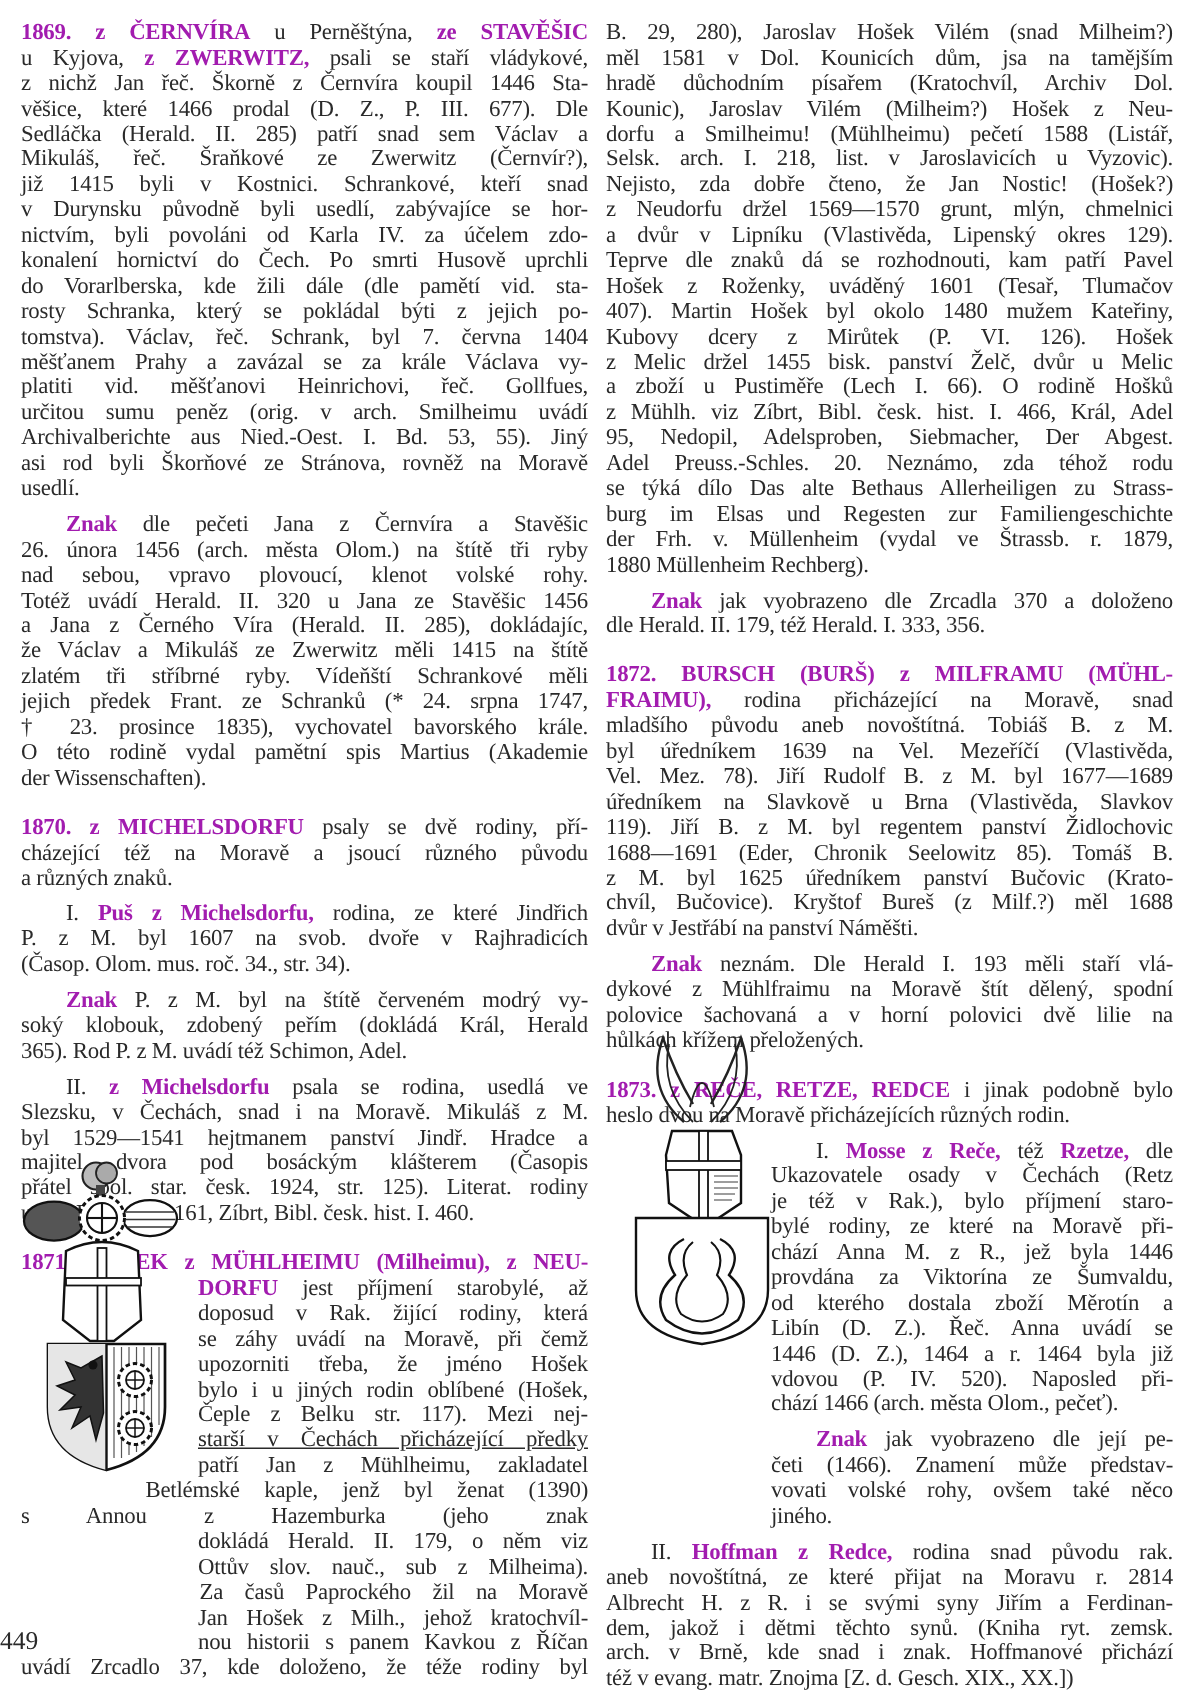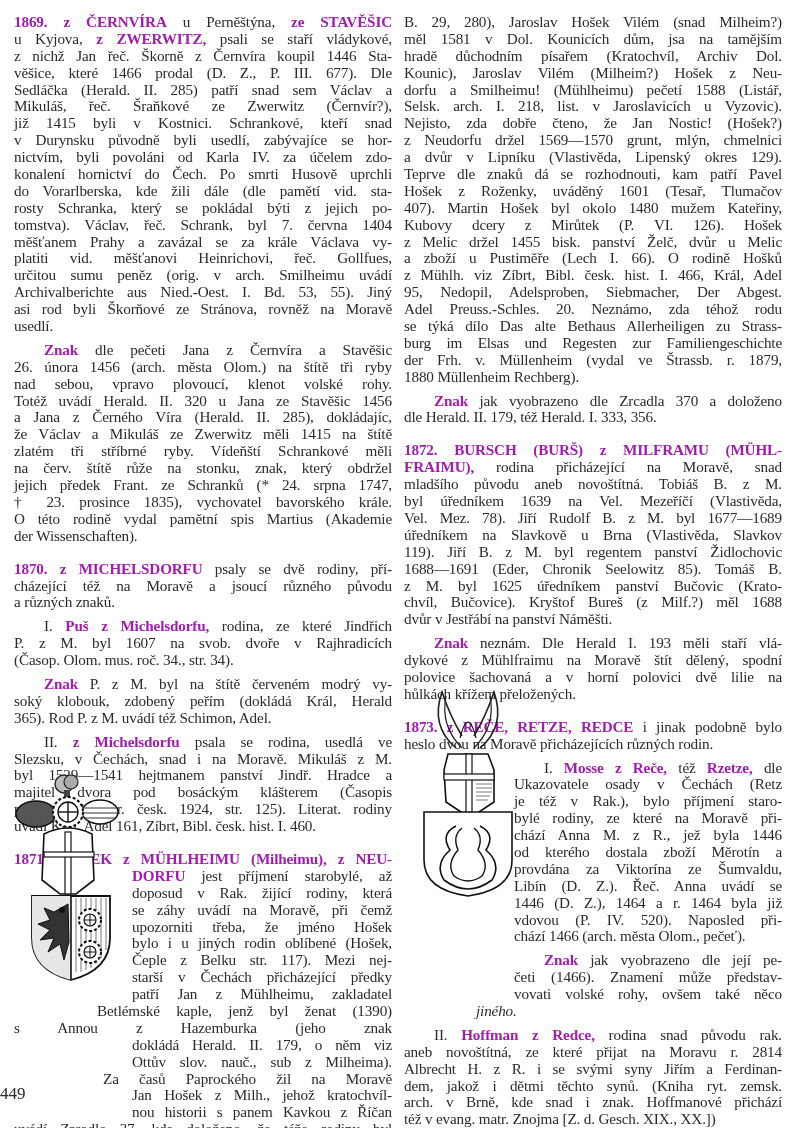--- a/index.html
+++ b/index.html
@@ -57,21 +57,20 @@
       </div>
       <span class="gap"></span>
       <div>
         <span class="ln indent"><b>Znak</b><span> dle pečeti Jana z Černvíra a Stavěšic</span></span>
         <span class="ln"><span>26. února 1456 (arch. města Olom.) na štítě tři ryby</span></span>
         <span class="ln"><span>nad sebou, vpravo plovoucí, klenot volské rohy.</span></span>
         <span class="ln"><span>Totéž uvádí Herald. II. 320 u Jana ze Stavěšic 1456</span></span>
         <span class="ln"><span>a Jana z Černého Víra (Herald. II. 285), dokládajíc,</span></span>
         <span class="ln"><span>že Václav a Mikuláš ze Zwerwitz měli 1415 na štítě</span></span>
         <span class="ln"><span>zlatém tři stříbrné ryby. Vídeňští Schrankové měli</span></span>
-        <span class="ln"><span>na červ. štítě růže na stonku, znak, který obdržel</span></span>
         <span class="ln"><span>jejich předek Frant. ze Schranků (* 24. srpna 1747,</span></span>
         <span class="ln"><span>† 23. prosince 1835), vychovatel bavorského krále.</span></span>
         <span class="ln"><span>O této rodině vydal pamětní spis Martius (Akademie</span></span>
         <span class="ln last"><span>der Wissenschaften).</span></span>
       </div>
       <span class="gap big"></span>
       <div>
         <span class="ln"><b>1870. z MICHELSDORFU</b><span> psaly se dvě rodiny, pří-</span></span>
         <span class="ln"><span>cházející též na Moravě a jsoucí různého původu</span></span>
         <span class="ln last"><span>a různých znaků.</span></span>
@@ -99,27 +98,27 @@
       </div>
       <span class="gap big"></span>
       <div>
         <span class="ln"><b>1871. HOŠEK z MÜHLHEIMU (Milheimu), z NEU-</b></span>
         <span class="ln" style="margin-left: 118px;"><b>DORFU</b><span> jest příjmení starobylé, až</span></span>
         <span class="ln" style="margin-left: 118px;"><span>doposud v Rak. žijící rodiny, která</span></span>
         <span class="ln" style="margin-left: 118px;"><span>se záhy uvádí na Moravě, při čemž</span></span>
         <span class="ln" style="margin-left: 118px;"><span>upozorniti třeba, že jméno Hošek</span></span>
         <span class="ln" style="margin-left: 118px;"><span>bylo i u jiných rodin oblíbené (Hošek,</span></span>
         <span class="ln" style="margin-left: 118px;"><span>Čeple z Belku str. 117). Mezi nej-</span></span>
-        <span class="ln" style="margin-left: 118px;"><span>starší v Čechách přicházející předky</span></span>
+        <span class="ln" style="margin-left: 118px; text-decoration: underline;"><span>starší v Čechách přicházející předky</span></span>
         <span class="ln" style="margin-left: 118px;"><span>patří Jan z Mühlheimu, zakladatel</span></span>
         <span class="ln" style="margin-left: 83px;"><span>Betlémské kaple, jenž byl ženat (1390)</span></span>
         <span class="ln" style=""><span>s Annou z Hazemburka (jeho znak</span></span>
         <span class="ln" style="margin-left: 118px;"><span>dokládá Herald. II. 179, o něm viz</span></span>
         <span class="ln" style="margin-left: 118px;"><span>Ottův slov. nauč., sub z Milheima).</span></span>
-        <span class="ln" style="margin-left: 89px;"><span>Za časů Paprockého žil na Moravě</span></span>
+        <span class="ln" style="margin-left: 119px;"><span>Za časů Paprockého žil na Moravě</span></span>
         <span class="ln" style="margin-left: 118px;"><span>Jan Hošek z Milh., jehož kratochvíl-</span></span>
         <span class="ln" style="margin-left: 118px;"><span>nou historii s panem Kavkou z Říčan</span></span>
         <span class="ln"><span>uvádí Zrcadlo 37, kde doloženo, že téže rodiny byl</span></span>
       </div>
     </div>
   <div class="col right" id="col-right">
       <div>
         <span class="ln"><span>B. 29, 280), Jaroslav Hošek Vilém (snad Milheim?)</span></span>
         <span class="ln"><span>měl 1581 v Dol. Kounicích dům, jsa na tamějším</span></span>
         <span class="ln"><span>hradě důchodním písařem (Kratochvíl, Archiv Dol.</span></span>
@@ -174,33 +173,33 @@
         <span class="ln"><b>1873. z REČE, RETZE, REDCE</b><span> i jinak podobně bylo</span></span>
         <span class="ln last"><span>heslo dvou na Moravě přicházejících různých rodin.</span></span>
       </div>
       <span class="gap"></span>
       <div>
         <span class="ln" style="margin-left: 110px; padding-left: 30px;"><span>I. </span><b>Mosse z Reče,</b><span> též </span><b>Rzetze,</b><span> dle</span></span>
         <span class="ln" style="margin-left: 110px;"><span>Ukazovatele osady v Čechách (Retz</span></span>
         <span class="ln" style="margin-left: 110px;"><span>je též v Rak.), bylo příjmení staro-</span></span>
         <span class="ln" style="margin-left: 110px;"><span>bylé rodiny, ze které na Moravě při-</span></span>
         <span class="ln" style="margin-left: 110px;"><span>chází Anna M. z R., jež byla 1446</span></span>
+        <span class="ln" style="margin-left: 110px;"><span>provdána za Viktorína ze Šumvaldu,</span></span>
         <span class="ln" style="margin-left: 110px;"><span>od kterého dostala zboží Měrotín a</span></span>
-        <span class="ln" style="margin-left: 110px;"><span>provdána za Viktorína ze Šumvaldu,</span></span>
         <span class="ln" style="margin-left: 110px;"><span>Libín (D. Z.). Řeč. Anna uvádí se</span></span>
         <span class="ln" style="margin-left: 110px;"><span>1446 (D. Z.), 1464 a r. 1464 byla již</span></span>
         <span class="ln" style="margin-left: 110px;"><span>vdovou (P. IV. 520). Naposled při-</span></span>
         <span class="ln last" style="margin-left: 110px;"><span>chází 1466 (arch. města Olom., pečeť).</span></span>
       </div>
       <span class="gap"></span>
       <div>
         <span class="ln" style="margin-left: 110px; padding-left: 30px;"><b>Znak</b><span> jak vyobrazeno dle její pe-</span></span>
         <span class="ln" style="margin-left: 110px;"><span>četi (1466). Znamení může představ-</span></span>
         <span class="ln" style="margin-left: 110px;"><span>vovati volské rohy, ovšem také něco</span></span>
-        <span class="ln last" style="margin-left: 72px; font-style: italic;"><span>jiného.</span></span>
+        <span class="ln last" style="margin-left: 110px;"><span>jiného.</span></span>
       </div>
       <span class="gap"></span>
       <div>
         <span class="ln indent"><span>II. </span><b>Hoffman z Redce,</b><span> rodina snad původu rak.</span></span>
         <span class="ln"><span>aneb novoštítná, ze které přijat na Moravu r. 2814</span></span>
         <span class="ln"><span>Albrecht H. z R. i se svými syny Jiřím a Ferdinan-</span></span>
         <span class="ln"><span>dem, jakož i dětmi těchto synů. (Kniha ryt. zemsk.</span></span>
         <span class="ln"><span>arch. v Brně, kde snad i znak. Hoffmanové přichází</span></span>
         <span class="ln last"><span>též v evang. matr. Znojma [Z. d. Gesch. XIX., XX.])</span></span>
       </div>

